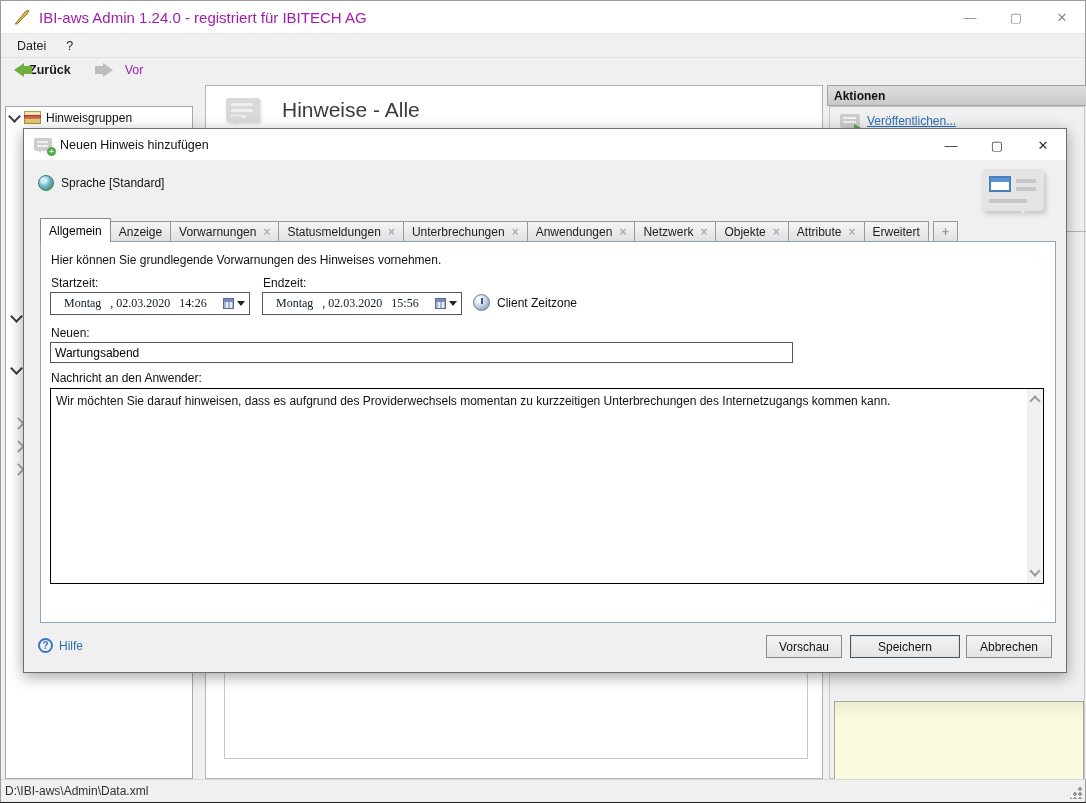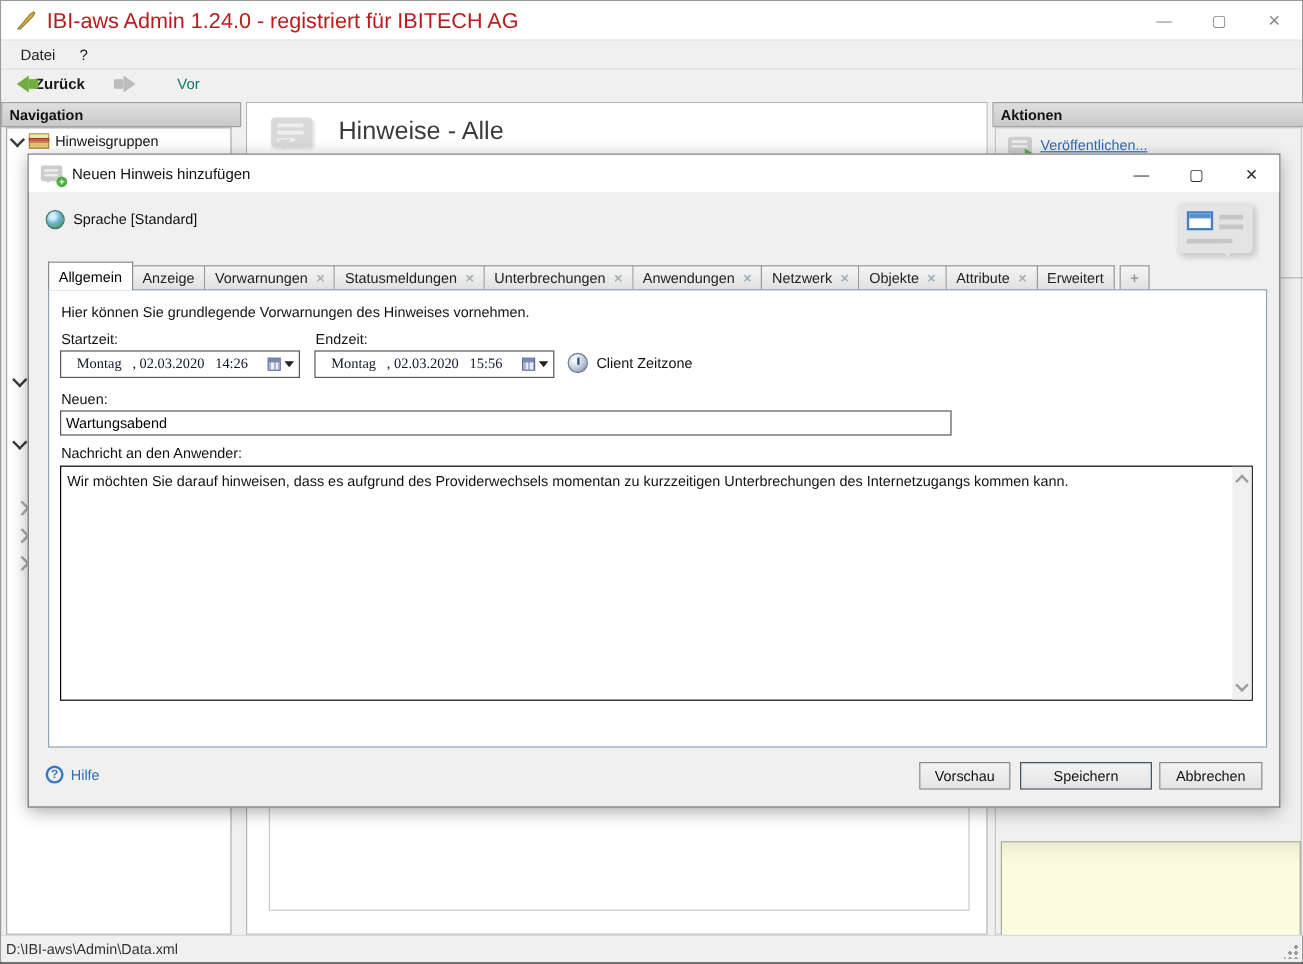--- a/index.html
+++ b/index.html
@@ -2,30 +2,30 @@
 <html><head>
 <meta charset="utf-8">
 <style>
   * { margin:0; padding:0; box-sizing:border-box; }
   html,body { width:1086px; height:803px; background:#cfcfcf; font-family:"Liberation Sans", sans-serif; overflow:hidden; }
   .app { position:absolute; left:0; top:0; width:1086px; height:803px; background:#f0f0f0; border:1px solid #9b9b9b; border-bottom:2px solid #1f1f1f; }
 
   
   .titlebar { position:absolute; left:0; top:0; width:100%; height:32px; background:#ffffff; display:flex; align-items:center; }
   .titlebar .app-icon { margin-left:12px; width:18px; height:18px; }
-  .titlebar .title { margin-left:8px; font-size:18px; color:#b91c1c; }
+  .titlebar .title { margin-left:8px; font-size:15px; color:#a21caf; }
   .win-controls { position:absolute; right:0; top:0; height:32px; display:flex; }
   .win-btn { width:46px; height:32px; display:flex; align-items:center; justify-content:center; font-size:13px; color:#8a8a8a; }
   .menubar { position:absolute; left:0; top:32px; width:100%; height:24px; background:#f0f0f0; border-top:1px solid #e5e5e5; display:flex; align-items:center; font-size:12.5px; color:#222; }
   .menu-item { padding:0 10px; }
   .menu-item:first-child { margin-left:6px; }
   .toolbar { position:absolute; left:0; top:56px; width:100%; height:25px; background:#f0f0f0; border-top:1px solid #e0e0e0; display:flex; align-items:center; font-size:12.5px; }
   .tool-btn { display:flex; align-items:flex-start; gap:5px; margin-left:6px; }
   .tool-btn .lbl-dark { color:#1a1a1a; font-weight:bold; }
-  .tool-btn .lbl-gray { color:#0f766e;margin-left:23px; }
+  .tool-btn .lbl-gray { color:#a21caf; }
 
   
   .panel-header { height:21px; background:linear-gradient(#dfdfdf,#c9c9c9); border:1px solid #a3a3a3; font-size:12px; font-weight:bold; color:#111; display:flex; align-items:center; padding-left:6px; }
   .nav-panel { position:absolute; left:0; top:84px; width:200px; height:694px; }
   .nav-body { position:absolute; left:4px; top:21px; width:188px; height:673px; background:#ffffff; border:1px solid #a8a8a8; }
   .tree-row { display:flex; align-items:center; gap:5px; padding:4px 0 0 4px; font-size:12px; color:#111; }
   .chev { width:9px; height:9px; border-right:2px solid #3a3a3a; border-bottom:2px solid #3a3a3a; }
   .chev.down { transform:rotate(45deg); margin-top:-3px; }
   .chev.right { border-color:#a9a9a9; transform:rotate(-45deg); }
   .tree-sliver { position:absolute; }
@@ -147,21 +147,20 @@
       <span class="arrow-left"></span>
       <span class="lbl-dark">Zurück</span>
     </div>
     <div class="tool-btn" style="margin-left:14px;">
       <span class="arrow-right" style="margin-left:18px;"></span>
       <span class="lbl-gray">Vor</span>
     </div>
   </div>
 
   <div class="nav-panel">
-    <div class="panel-header">Navigation</div>
     <div class="nav-body">
       <div class="tree-row">
         <span class="chev down"></span>
         <span class="cube">
             <span class="top"></span>
             <span class="mid"></span>
             <span class="bot"></span>
           </span>
         <span>Hinweisgruppen</span>
       </div>

